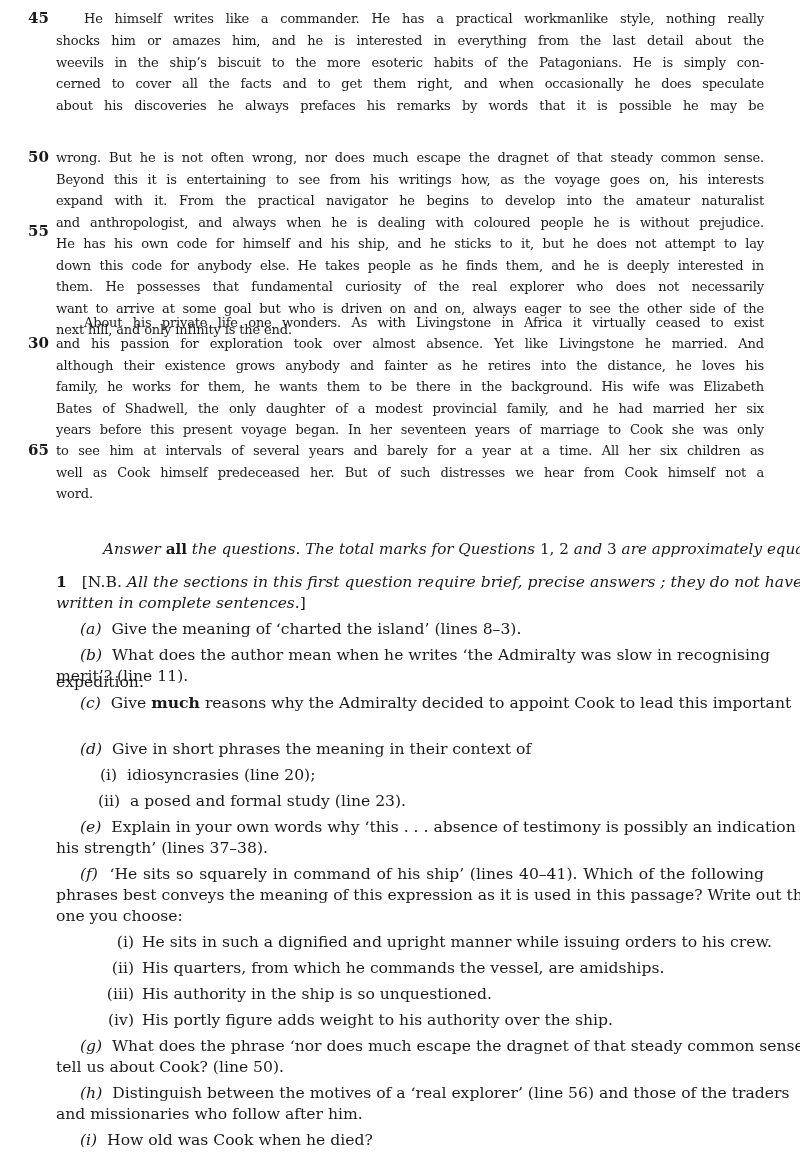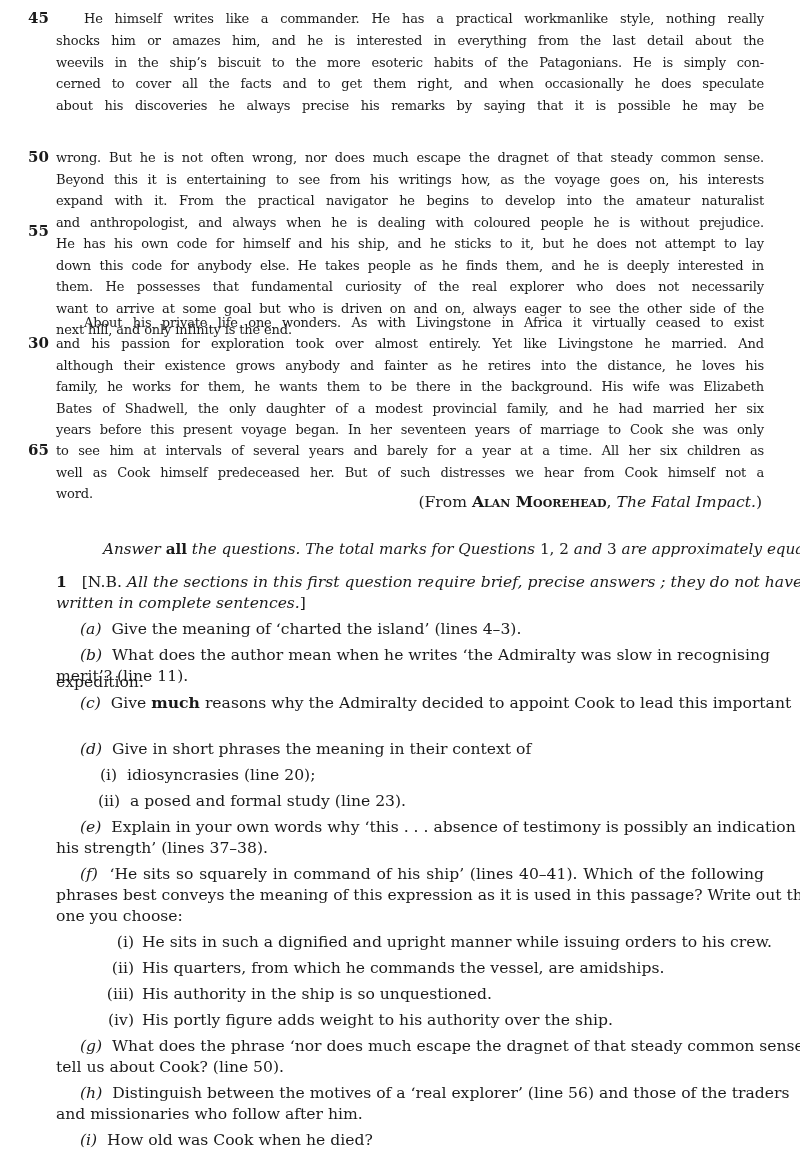--- a/index.html
+++ b/index.html
@@ -48,54 +48,53 @@
   <div class="lnum" style="top:147px">50</div>
   <div class="lnum" style="top:221px">55</div>
   <div class="lnum" style="top:333px">30</div>
   <div class="lnum" style="top:440px">65</div>
 
   <div>
     <div class="line indent" style="top:8px">He himself writes like a commander. He has a practical workmanlike style, nothing really</div>
     <div class="line" style="top:30px">shocks him or amazes him, and he is interested in everything from the last detail about the</div>
     <div class="line" style="top:52px">weevils in the ship’s biscuit to the more esoteric habits of the Patagonians. He is simply con-</div>
     <div class="line" style="top:73px">cerned to cover all the facts and to get them right, and when occasionally he does speculate</div>
-    <div class="line" style="top:95px">about his discoveries he always precise his remarks by saying that it is possible he may be</div>
+    <div class="line" style="top:95px">about his discoveries he always prefaces his remarks by words that it is possible he may be</div>
     <div class="line" style="top:147px">wrong. But he is not often wrong, nor does much escape the dragnet of that steady common sense.</div>
     <div class="line" style="top:169px">Beyond this it is entertaining to see from his writings how, as the voyage goes on, his interests</div>
 
     <div class="line" style="top:190px">expand with it. From the practical navigator he begins to develop into the amateur naturalist</div>
     <div class="line" style="top:212px">and anthropologist, and always when he is dealing with coloured people he is without prejudice.</div>
     <div class="line" style="top:233px">He has his own code for himself and his ship, and he sticks to it, but he does not attempt to lay</div>
     <div class="line" style="top:255px">down this code for anybody else. He takes people as he finds them, and he is deeply interested in</div>
     <div class="line" style="top:276px">them. He possesses that fundamental curiosity of the real explorer who does not necessarily</div>
     <div class="line" style="top:298px">want to arrive at some goal but who is driven on and on, always eager to see the other side of the</div>
     <div class="line last" style="top:319px">next hill, and only infinity is the end.</div>
   </div>
 
   <div>
     <div class="line indent" style="top:312px">About his private life one wonders. As with Livingstone in Africa it virtually ceased to exist</div>
-    <div class="line" style="top:333px">and his passion for exploration took over almost entirely. Yet like Livingstone he married. And</div>
+    <div class="line" style="top:333px">and his passion for exploration took over almost absence. Yet like Livingstone he married. And</div>
     <div class="line" style="top:355px">although their existence grows anybody and fainter as he retires into the distance, he loves his</div>
     <div class="line" style="top:376px">family, he works for them, he wants them to be there in the background. His wife was Elizabeth</div>
     <div class="line" style="top:398px">Bates of Shadwell, the only daughter of a modest provincial family, and he had married her six</div>
     <div class="line" style="top:419px">years before this present voyage began. In her seventeen years of marriage to Cook she was only</div>
     <div class="line" style="top:440px">to see him at intervals of several years and barely for a year at a time. All her six children as</div>
     <div class="line" style="top:462px">well as Cook himself predeceased her. But of such distresses we hear from Cook himself not a</div>
     <div class="line last" style="top:483px">word.</div>
   </div>
 
-  <div class="src"><span>(From </span><span class="sc b">Alan Moorehead</span><span>, </span><span class="it">The Fatal Impact.</span><span>)</span></div>
 
   <div class="rubric"><span>Answer </span><span class="b" style="font-style:normal">all</span><span> the questions. The total marks for Questions </span><span style="font-style:normal">1, 2</span><span> and </span><span style="font-style:normal">3</span><span> are approximately equal.</span></div>
 
   <div>
     <div class="q qfull" style="top:571px"><span class="b">1</span>&nbsp;&nbsp;&nbsp;<span>[N.B. </span><span class="it">All the sections in this first question require brief, precise answers ; they do not have to be</span></div>
     <div class="q" style="left:56px;top:593px"><span class="it">written in complete sentences.</span><span>]</span></div>
 
-    <div class="q sub" style="top:619px"><span class="it">(a)</span>&nbsp; <span>Give the meaning of ‘charted the island’ (lines 4–3).</span></div>
+    <div class="q sub" style="top:619px"><span class="it">(a)</span>&nbsp; <span>Give the meaning of ‘charted the island’ (lines 8–3).</span></div>
 
     <div class="q qfull" style="top:645px;padding-left:24px;width:684px"><span class="it">(b)</span>&nbsp; <span>What does the author mean when he writes ‘the Admiralty was slow in recognising</span></div>
     <div class="q" style="left:56px;top:666px">merit’? (line 11).</div>
 
     <div class="q qfull" style="top:692px;padding-left:24px;width:684px"><span class="it">(c)</span>&nbsp; <span>Give </span><span class="b">much</span><span> reasons why the Admiralty decided to appoint Cook to lead this important</span></div>
     <div class="q" style="left:56px;top:672px">expedition.</div>
 
     <div class="q sub" style="top:739px"><span class="it">(d)</span>&nbsp; <span>Give in short phrases the meaning in their context of</span></div>
     <div class="q sub2" style="top:765px"><span>(i)</span>&nbsp; <span>idiosyncrasies (line 20);</span></div>
     <div class="q sub2" style="top:791px;left:98px"><span>(ii)</span>&nbsp; <span>a posed and formal study (line 23).</span></div>

